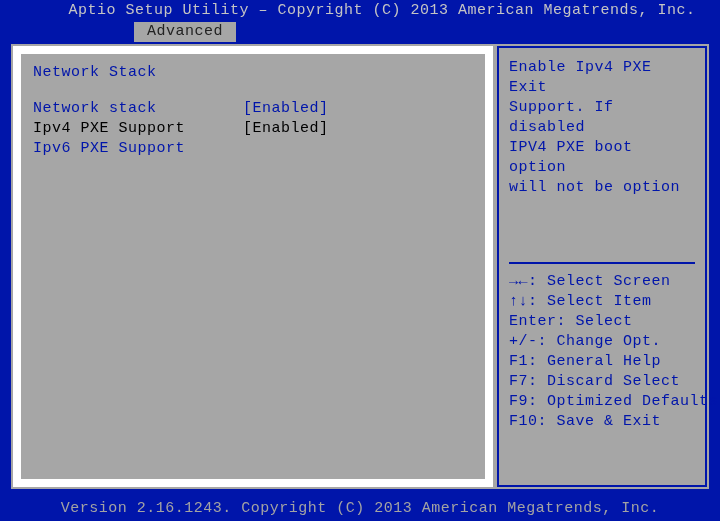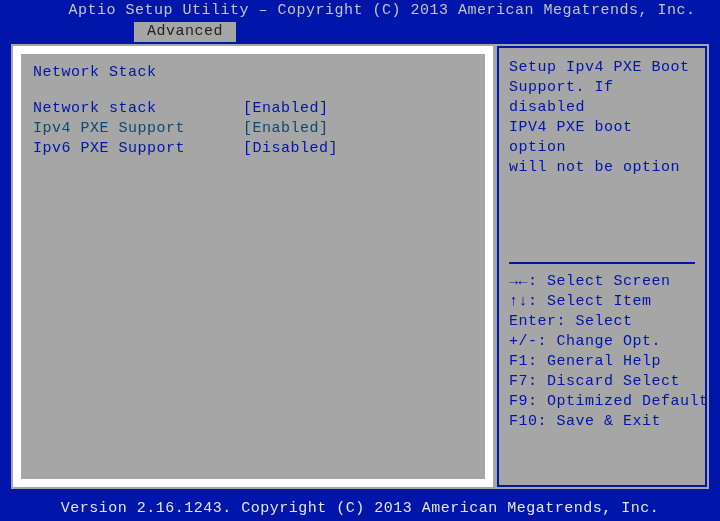--- a/index.html
+++ b/index.html
@@ -85,39 +85,39 @@
     line-height: 20px;
   }
   .row .label {
     width: 210px;
     white-space: pre;
   }
   .row .value {
     white-space: pre;
   }
   .row.blue { color: #0015aa; }
-  .row.selected { color: #0c4a6e; }
+  .row.selected { color: #000000; }
   .help-text {
     flex: 0 0 auto;
     min-height: 200px;
   }
   .divider {
     border-top: 2px solid #0015aa;
     margin: 4px 0 8px 0;
   }
   .key-hints div {
     white-space: pre;
   }
   .footer {
     position: absolute;
     left: 0; right: 0; bottom: 0;
     height: 24px;
     line-height: 24px;
     text-align: center;
-    color: #e5e5e5;
+    color: #a3a3a3;
   }
 </style>
 </head>
 <body>
 
 <div class="screen">
 
   <div class="title-bar">
     <span>Aptio Setup Utility – Copyright (C) 2013 American Megatrends, Inc.</span>
   </div>
@@ -138,27 +138,26 @@
         <span class="value">[Enabled]</span>
       </div>
 
       <div class="row selected">
         <span class="label">Ipv4 PXE Support</span>
         <span class="value">[Enabled]</span>
       </div>
 
       <div class="row blue">
         <span class="label">Ipv6 PXE Support</span>
-        <span class="value">[Disabled]</span>
       </div>
     </div>
 
     <div class="right-pane">
       <div class="help-text">
-        <div>Setup Ipv4 PXE Boot</div>
+        <div>Enable Ipv4 PXE Exit</div>
         <div>Support. If disabled</div>
         <div>IPV4 PXE boot option</div>
         <div>will not be option</div>
       </div>
       <div class="divider"></div>
       <div class="key-hints">
         <div>→←: Select Screen</div>
         <div>↑↓: Select Item</div>
         <div>Enter: Select</div>
         <div>+/-: Change Opt.</div>

